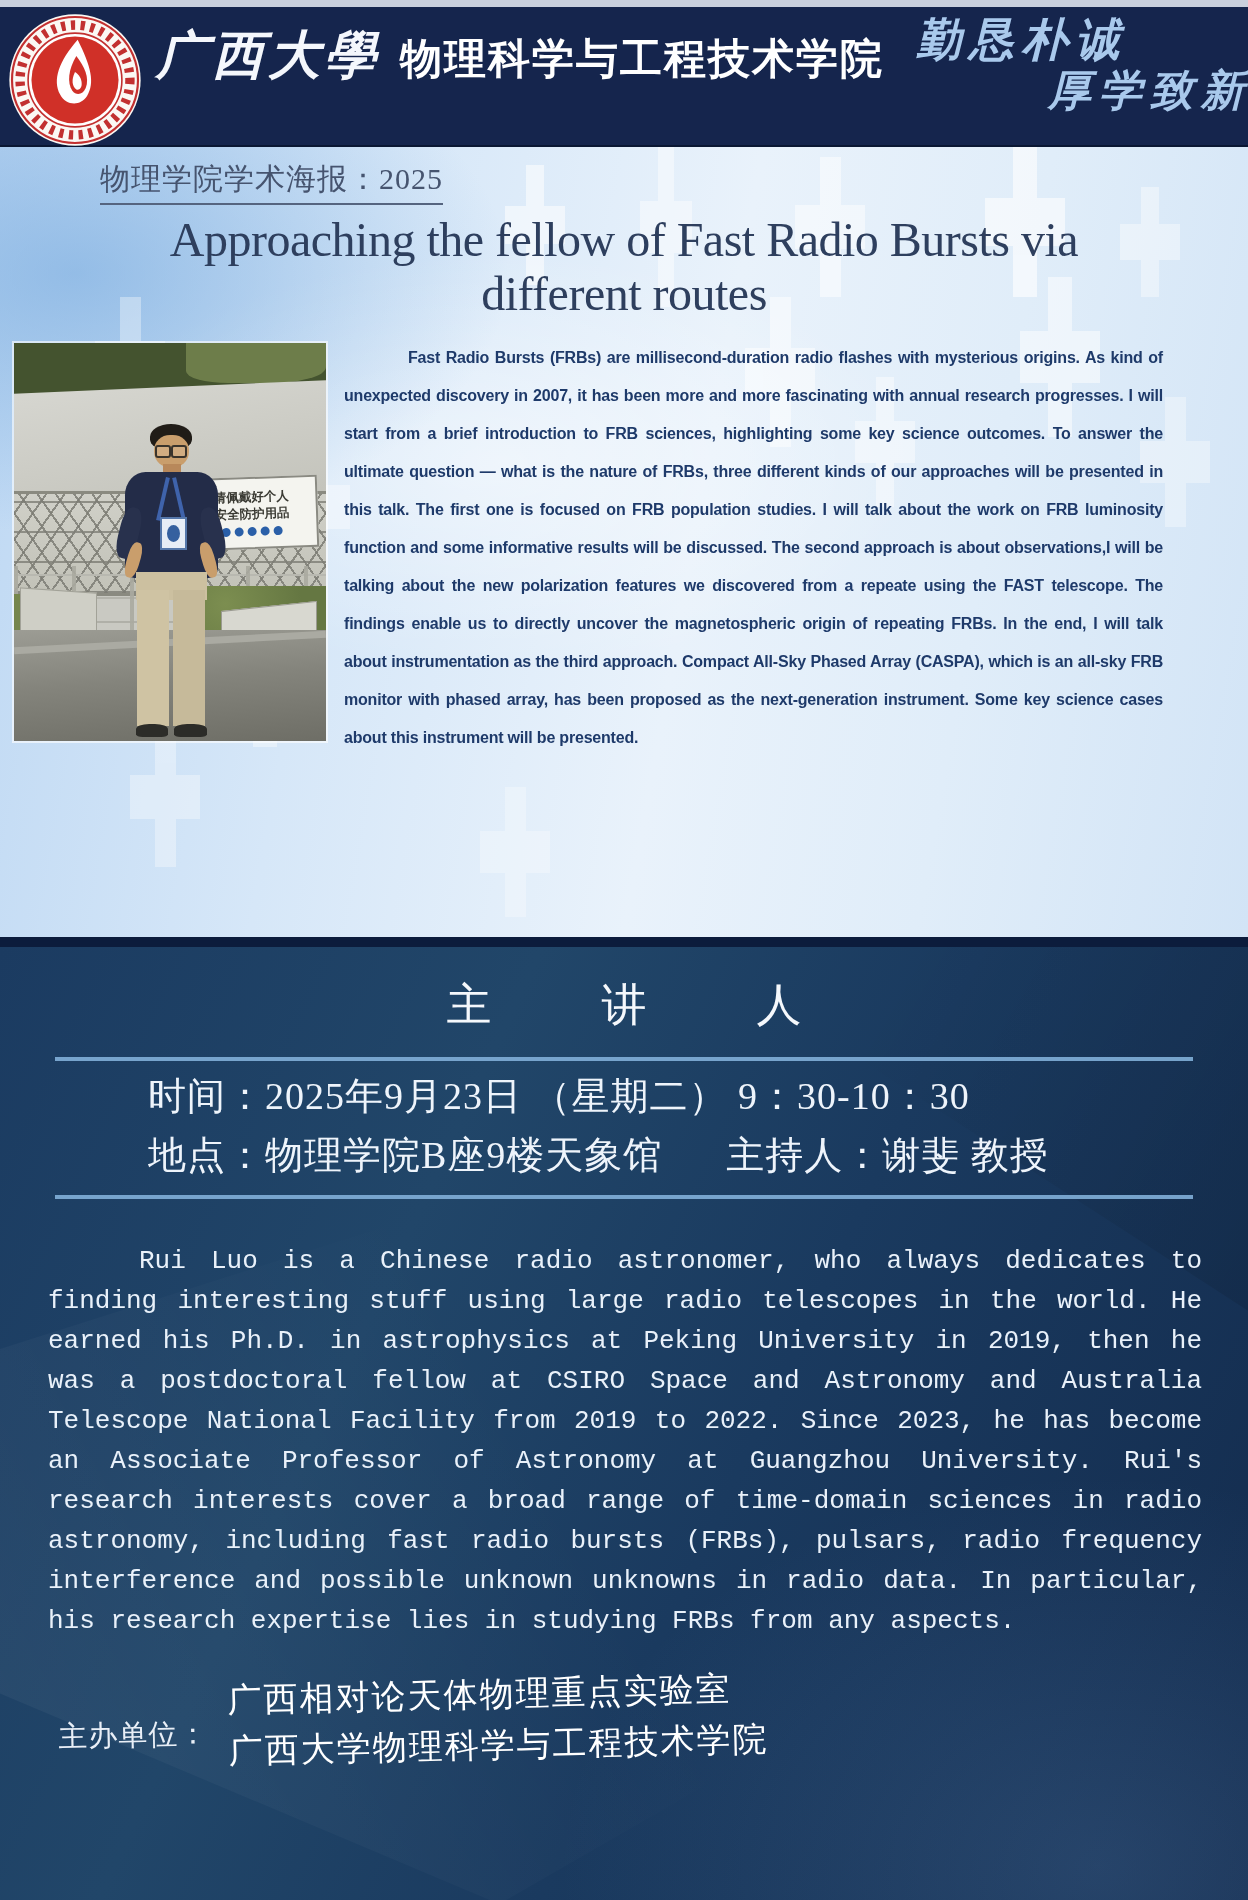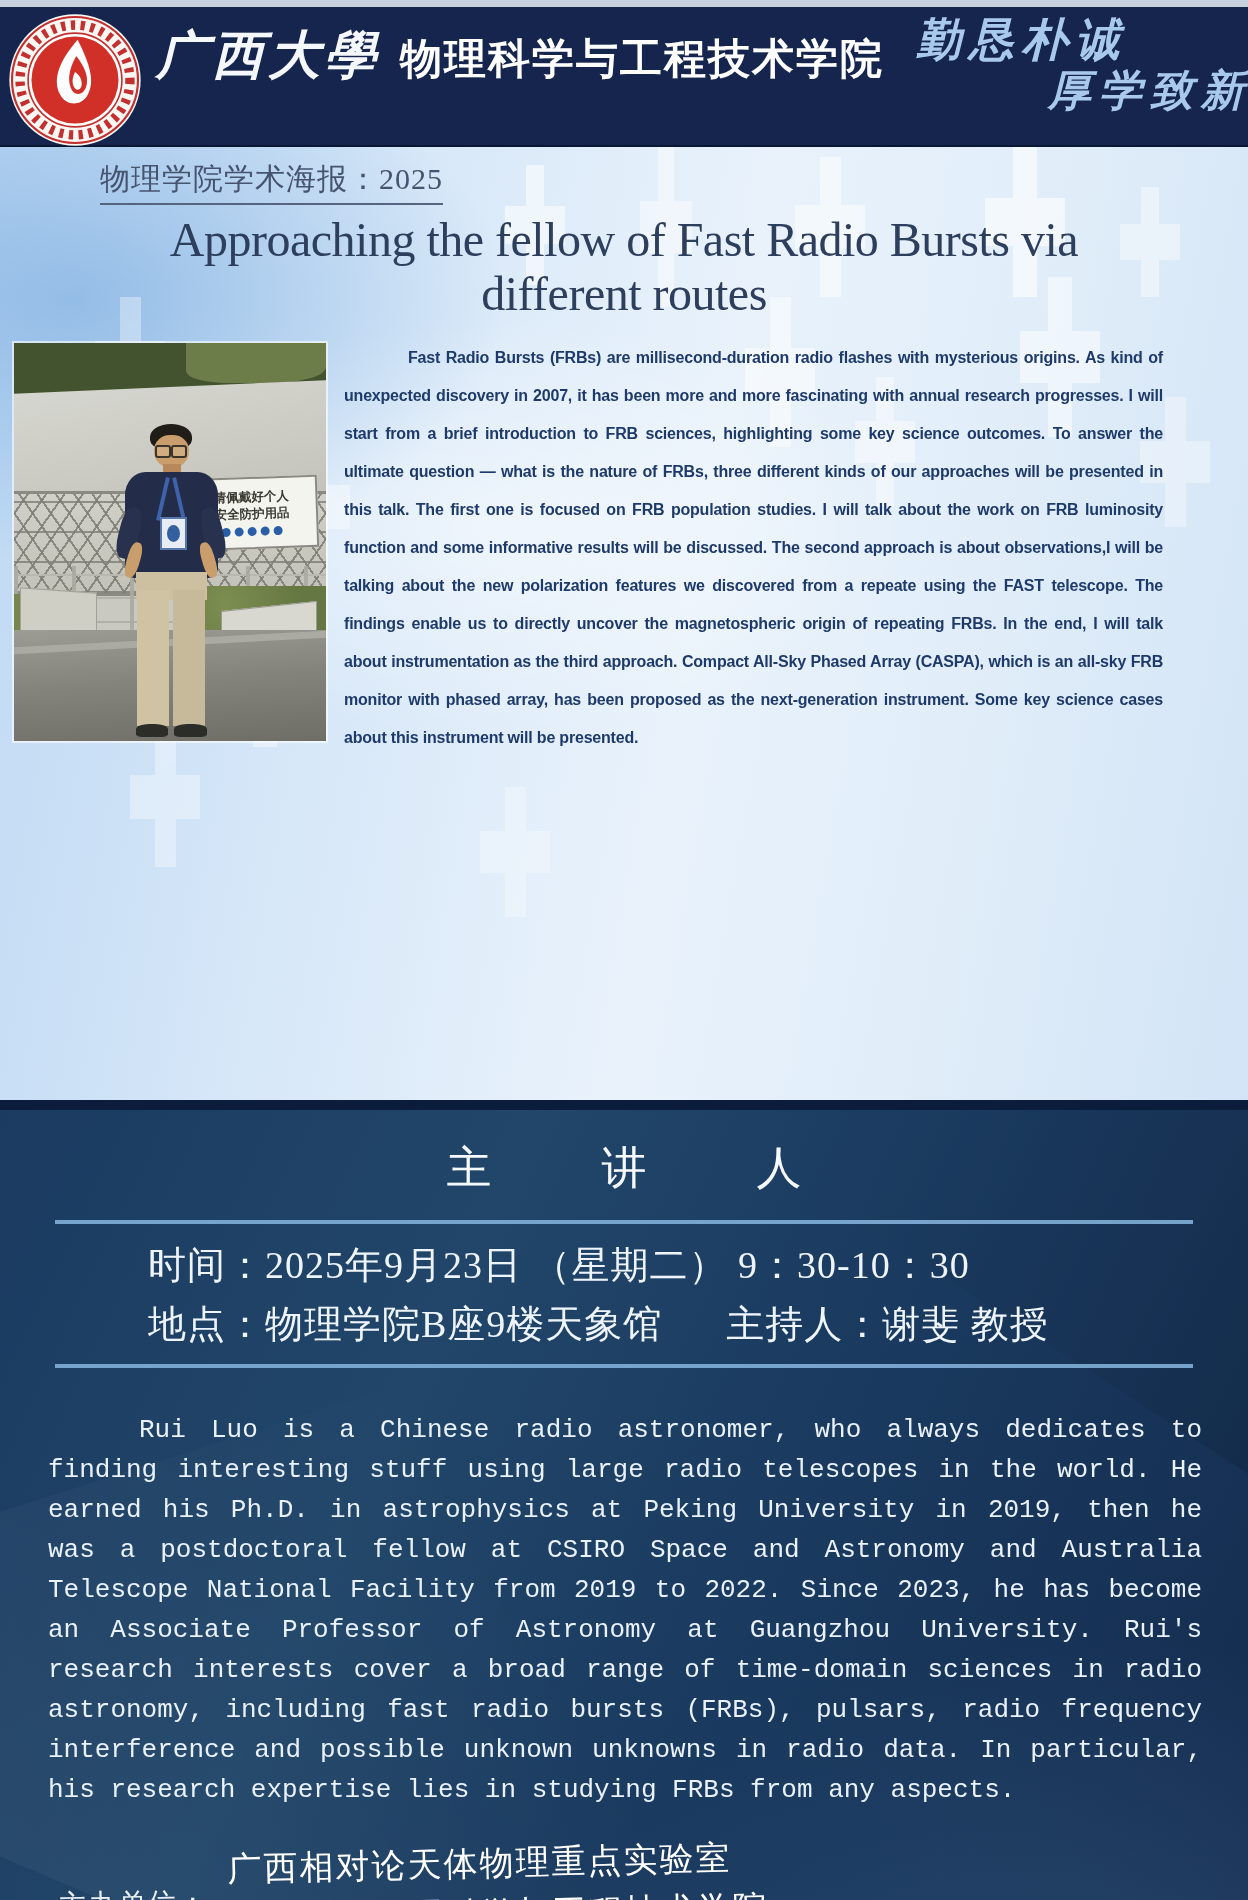--- a/index.html
+++ b/index.html
@@ -33,21 +33,21 @@
   }
   .motto{
     position:absolute;right:2px;top:8px;width:330px;
     font-family:"DejaVu Serif","Liberation Serif",serif;
     font-style:italic;font-weight:700;color:#a9c9ec;line-height:1.1;
   }
   .motto-l1{font-size:45px;letter-spacing:8px;}
   .motto-l2{font-size:43px;letter-spacing:8px;margin-left:132px;margin-top:2px;white-space:nowrap;}
   
   .light-section{
-    position:relative;height:953px;overflow:hidden;
+    position:relative;height:790px;overflow:hidden;
     background:
       radial-gradient(ellipse 700px 420px at 6% 16%, rgba(108,163,219,.55), transparent 62%),
       radial-gradient(ellipse 600px 300px at 40% 40%, rgba(255,255,255,.5), transparent 70%),
       linear-gradient(100deg,#bed8f3 0%,#d6e7f8 28%,#e9f2fb 55%,#e0edf9 76%,#d2e4f6 100%);
   }
   .cross{position:absolute;}
   .cross::before{content:"";position:absolute;left:35%;top:0;width:30%;height:100%;background:#ffffff;}
   .cross::after{content:"";position:absolute;top:34%;left:0;width:100%;height:32%;background:#ffffff;}
   .series-row{position:relative;z-index:2;margin:12px 0 0 100px;}
   .series{
@@ -153,21 +153,21 @@
   }
   .speaker-name{
     margin-top:16px;text-align:center;font-size:100px;color:#ffffff;
     letter-spacing:55px;padding-left:55px;font-weight:400;
     font-family:"Liberation Serif","DejaVu Serif",serif;
   }
   .divider{height:4px;background:#7fadd6;margin:0 55px;opacity:.92;}
   .d1{margin-top:22px;}
   .d2{margin-top:10px;}
   .info{
-    margin:12px 0 0 148px;font-size:38px;line-height:59px;color:#eef4fb;
+    margin:6px 0 0 148px;font-size:38px;line-height:59px;color:#eef4fb;
     font-family:"Liberation Serif","DejaVu Serif",serif;letter-spacing:1px;
   }
   .info .gap{display:inline-block;width:64px;}
   .bio{
     margin:42px 46px 0 48px;font-size:26px;line-height:40px;color:#e9f1fa;
     font-family:"Liberation Mono","DejaVu Sans Mono",monospace;
     text-align:justify;text-indent:3.5em;
   }
   .footer-row{display:flex;align-items:center;gap:20px;margin:24px 0 0 58px;
     transform:rotate(-1.3deg);}

